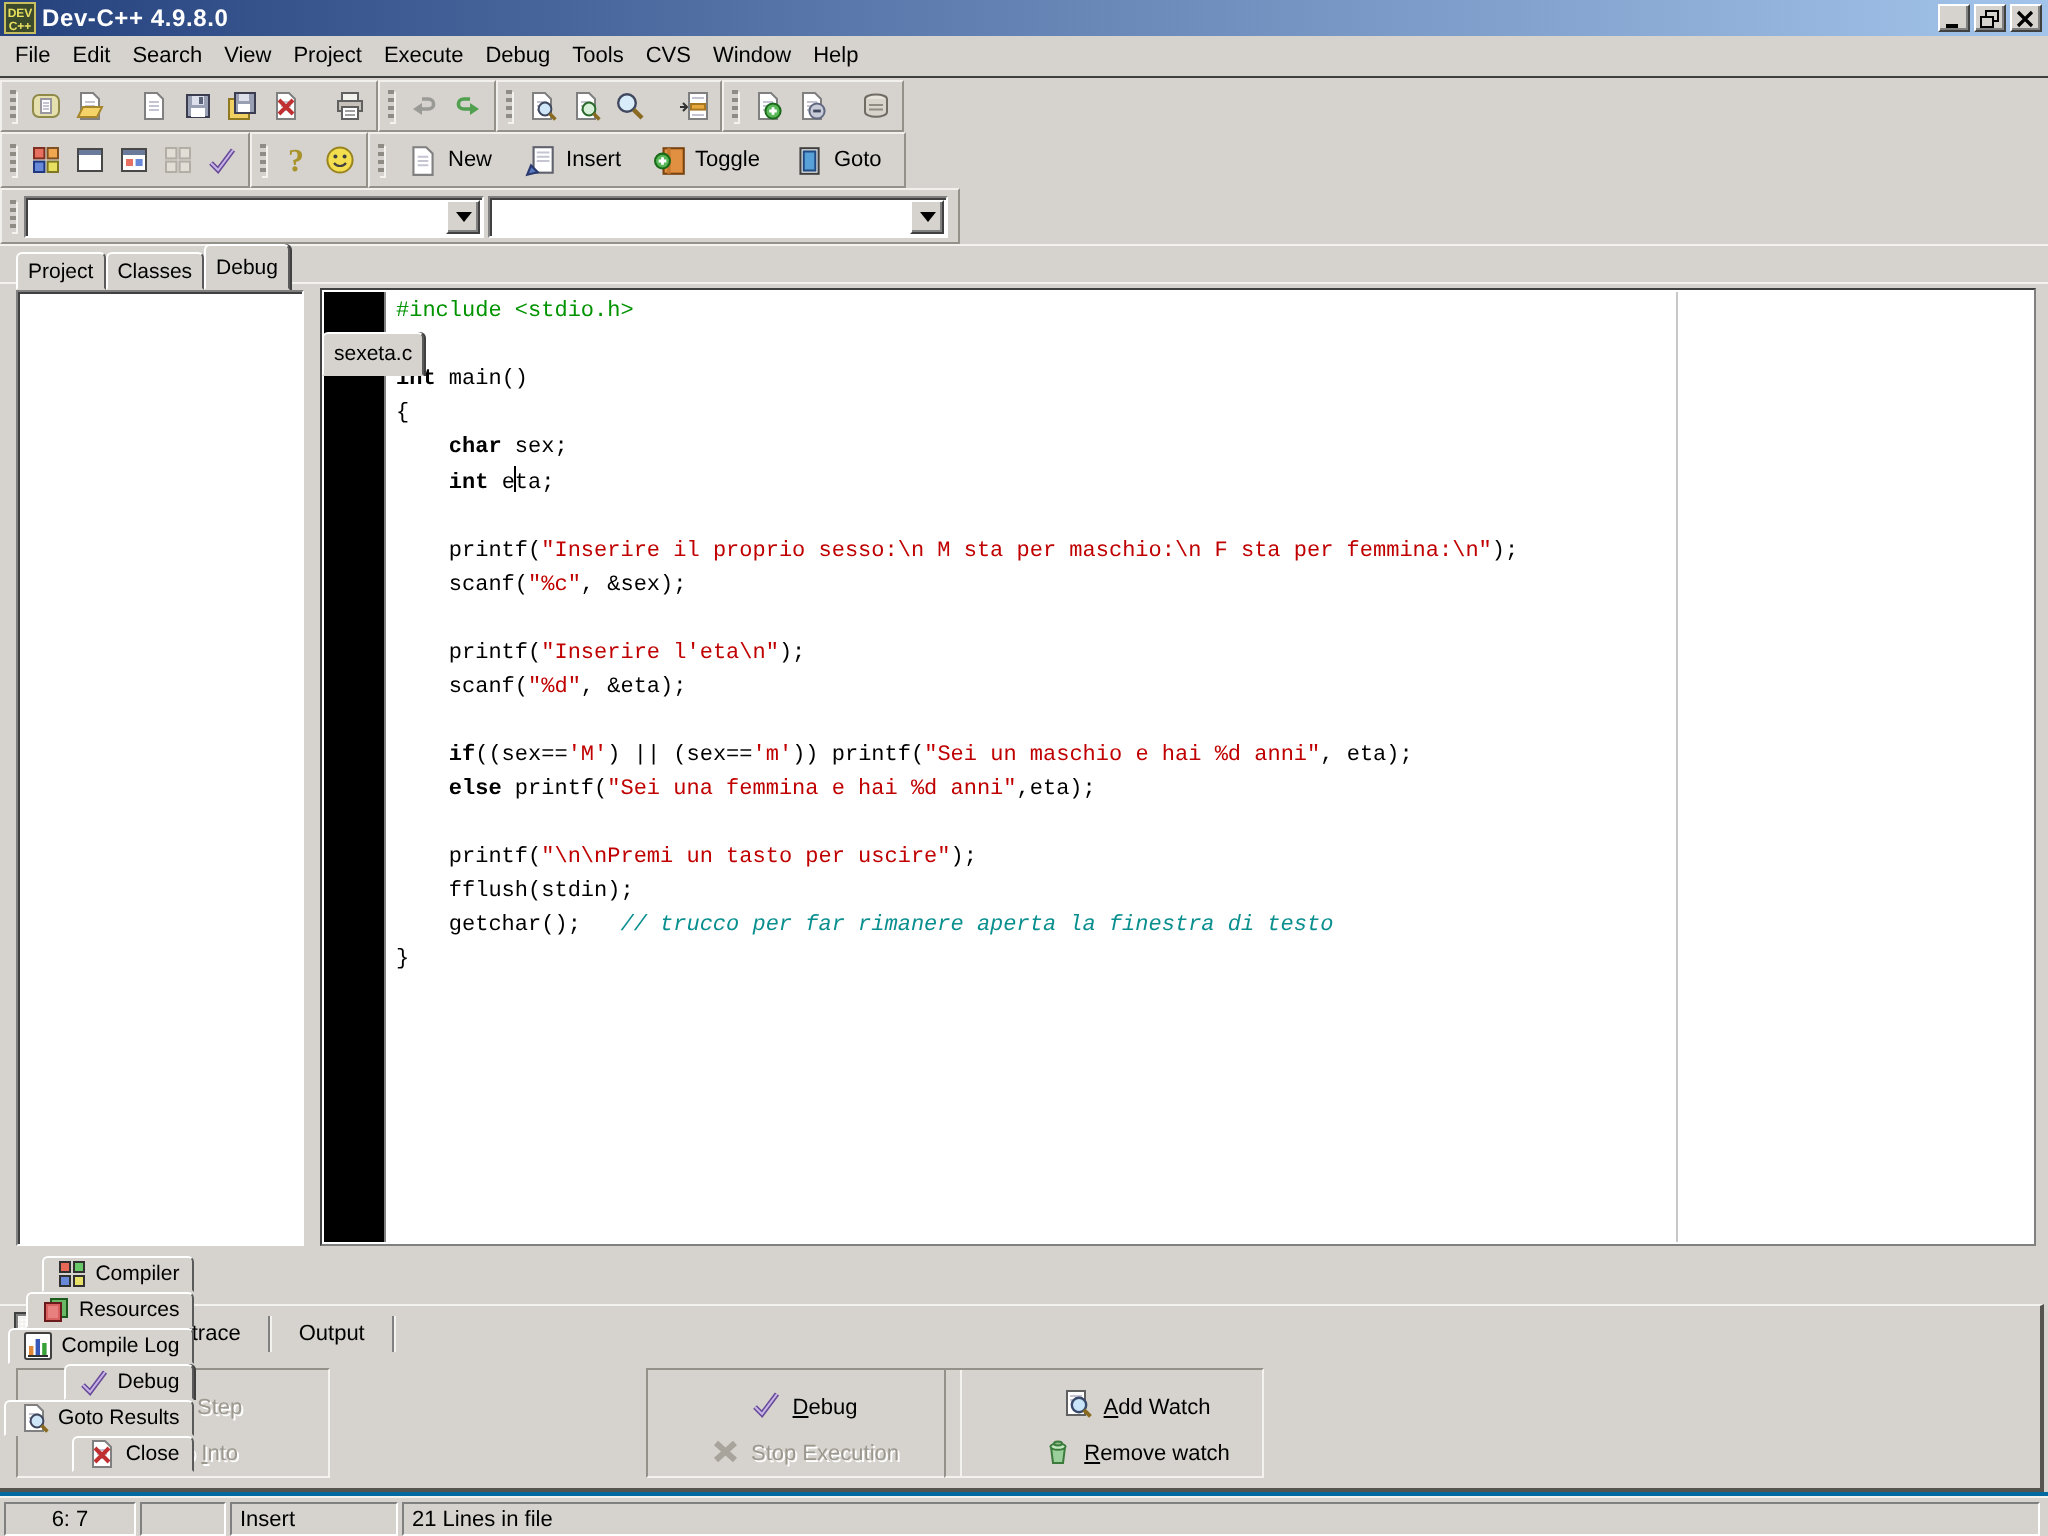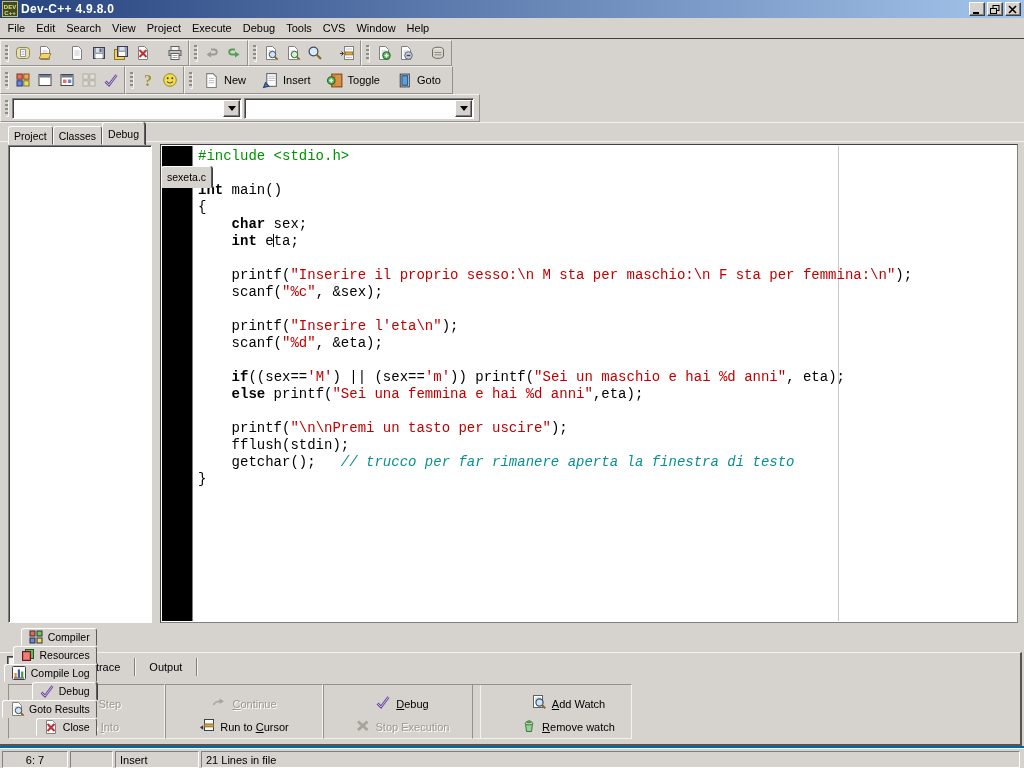--- a/index.html
+++ b/index.html
@@ -48,21 +48,21 @@
 .tab .ticn { margin-right:4px; display:flex; }
 
 #lefttabs { left:8px; top:122px; height:23px; z-index:3; }
 #leftpanel { left:8px; top:145px; width:144px; height:478px; background:#fff; border:1px solid; border-color:#808080 #fff #fff #808080; box-shadow:inset 1px 1px 0 #404040; }
 
 #edittabs { left:161px; top:122px; height:22px; z-index:3;margin-top:44px; }
 #edittabs .tab.active { height:22px; }
 #editor { left:160px; top:144px; width:858px; height:479px; background:#fff; border:1px solid; border-color:#404040 #808080 #808080 #404040; }
 #gutter { position:absolute; left:1px; top:1px; bottom:1px; width:31px; background:#000; border-right:1px solid #808080; }
 #marginline { position:absolute; left:677px; top:1px; bottom:1px; width:1px; background:#c8c8c8; }
-#code { position:absolute; left:37px; top:3px; font-family:"Liberation Mono",monospace; font-size:14px; line-height:17px; white-space:pre; }
+#code { position:absolute; left:37px; top:3px; font-family:"Liberation Mono",monospace; font-size:11px; line-height:17px; white-space:pre; }
 #code .k { font-weight:bold; }
 #code .s { color:#c00000; }
 #code .g { color:#009300; }
 #code .c { color:#0a8f8f; font-style:italic; }
 .caret { display:inline-block; width:1.5px; height:13px; background:#000; vertical-align:-2px; margin:0 -0.75px; }
 
 
 #bottomtabs { left:2px; top:628px; height:24px; z-index:3;flex-direction:column; }
 #bottomtabs .tab { height:21px; padding:0 6px; }
 #bottomtabs .tab.active { height:24px; }
@@ -559,45 +559,20 @@
           <span style="display: flex;">
             <svg width="16" height="16" viewBox="0 0 16 16">
               <path d="M2.5 11c.5-2.5 4-4 7.5-3.5" fill="none" stroke="#a8a49c" stroke-width="1.6"></path>
               <path d="M8.5 4.5L13 7.2l-4.5 2.8z" fill="#a8a49c"></path>
             </svg>
           </span>
         </span>
         <span>Step <u>I</u>nto</span>
       </div>
     </div>
-    <div class="dgroup" style="left: 165px; width: 158px;">
-      <div class="dbtn disabled">
-        <span class="ticn">
-          <span style="display: flex;">
-            <svg width="16" height="16" viewBox="0 0 16 16">
-              <path d="M2.5 11c.5-2.5 4-4 7.5-3.5" fill="none" stroke="#a8a49c" stroke-width="1.6"></path>
-              <path d="M8.5 4.5L13 7.2l-4.5 2.8z" fill="#a8a49c"></path>
-            </svg>
-          </span>
-        </span>
-        <span><u>C</u>ontinue</span>
-      </div>
-      <div class="dbtn">
-        <span class="ticn">
-          <span style="display: flex;">
-            <svg width="16" height="16" viewBox="0 0 16 16">
-              <path d="M1 10.5l3.2-2.3v4.6z" fill="#303030"></path>
-              <rect x="5.5" y="2.5" width="9" height="11" fill="#fff" stroke="#404040"></rect>
-              <rect x="5.5" y="7" width="9" height="2.8" fill="#d8a850" stroke="#906820"></rect>
-            </svg>
-          </span>
-        </span>
-        <span>Run to <u>C</u>ursor</span>
-      </div>
-    </div>
     <div class="dgroup" style="left: 323px; width: 158px;">
       <div class="dbtn">
         <span class="ticn">
           <span style="display: flex;">
             <svg width="16" height="16" viewBox="0 0 16 16">
               <path d="M2.5 9.5L6 13l7.5-10" fill="none" stroke="#6a4a9a" stroke-width="2.6"></path>
               <path d="M2.5 9.5L6 13l7.5-10" fill="none" stroke="#c8b8e8" stroke-width="1"></path>
             </svg>
           </span>
         </span>

